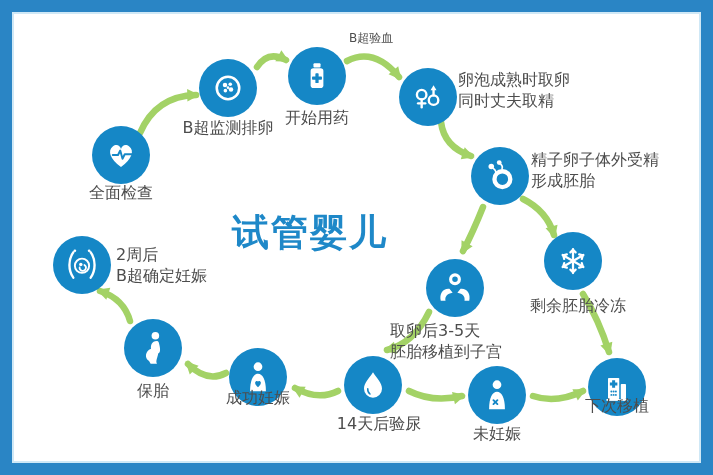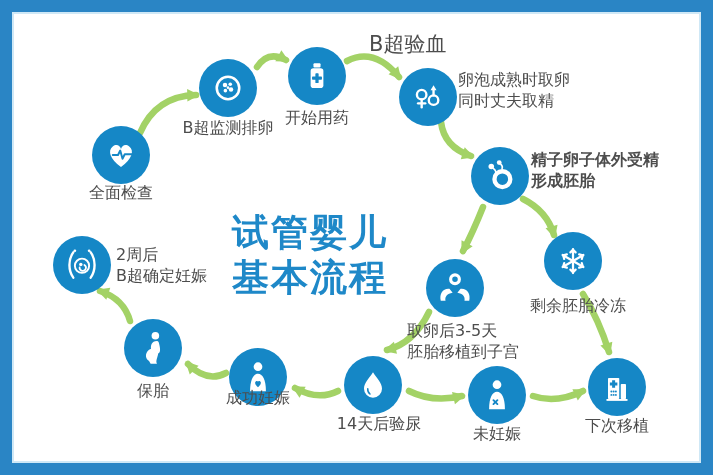--- a/index.html
+++ b/index.html
@@ -6,21 +6,21 @@
   body{font-family:"DejaVu Sans","Liberation Sans",sans-serif;}
   .frame{position:relative;width:713px;height:475px;background:#ffffff;overflow:hidden;
          box-shadow:inset 0 0 0 12px var(--border-blue,#2a85c5), inset 0 0 0 14px var(--inner-line,#cfe8f6);}
   #edge-layer{position:absolute;left:0;top:0;pointer-events:none;}
   .node{position:absolute;width:58px;height:58px;border-radius:50%;
         background:var(--node-blue,#1587c6);display:flex;align-items:center;justify-content:center;}
   .node svg{display:block;}
   .nlabel{position:absolute;font-size:16px;line-height:20px;color:#4d4d4d;white-space:pre-line;}
   .nlabel.center{text-align:center;width:180px;}
   .nlabel.left{text-align:left;line-height:21px;}
-  .edge-label{position:absolute;font-size:21px;color:#4d4d4d;margin-left:20px;}
+  .edge-label{position:absolute;font-size:12px;color:#4d4d4d;}
   .title{position:absolute;left:218px;top:162px;width:184px;text-align:center;
          color:var(--title-blue,#1e88c8);font-weight:bold;margin-top:48px;}
   .title .t1,.title .t2{font-size:37px;line-height:45px;letter-spacing:2px;}
   .title .t3{font-size:41px;line-height:48px;letter-spacing:3px;}
 </style>
 </head>
 <body>
 
 <div class="frame">
   <svg id="edge-layer" width="713" height="475">
@@ -38,21 +38,20 @@
       <path d="M583 294 Q599 320 609 352" fill="none" stroke="#a3d266" stroke-width="6.5" stroke-linecap="round" marker-end="url(#ah)"></path>
       <path d="M429 312 Q414 343 387 350" fill="none" stroke="#a3d266" stroke-width="6.5" stroke-linecap="round" marker-end="url(#ah)"></path>
       <path d="M338 391 Q318 401 295 388" fill="none" stroke="#a3d266" stroke-width="6.5" stroke-linecap="round" marker-end="url(#ah)"></path>
       <path d="M409 391 Q433 403 462 396" fill="none" stroke="#a3d266" stroke-width="6.5" stroke-linecap="round" marker-end="url(#ah)"></path>
       <path d="M533 396 Q556 404 583 391" fill="none" stroke="#a3d266" stroke-width="6.5" stroke-linecap="round" marker-end="url(#ah)"></path>
       <path d="M226 373 Q207 383 188 364" fill="none" stroke="#a3d266" stroke-width="6.5" stroke-linecap="round" marker-end="url(#ah)"></path>
       <path d="M130 321 Q124 299 100 291" fill="none" stroke="#a3d266" stroke-width="6.5" stroke-linecap="round" marker-end="url(#ah)"></path>
     </svg>
   <div class="title">
     <div class="t1">试管婴儿</div>
-    <div class="t2">基本流程</div>
   </div>
   <div id="diagram">
       <div class="edge-label" style="left: 349px; top: 30px;">B超验血</div>
       <div class="node" style="left: 92px; top: 126px;">
         <span>
           <svg width="36" height="36" viewBox="0 0 48 48">
             <path d="M24 40 C9 29 6 18 13 12.5 C18.5 8.5 23 12 24 16 C25 12 29.5 8.5 35 12.5 C42 18 39 29 24 40 Z" fill="#fff"></path>
             <polyline points="13 24 20 24 23 18 26 29 29 23 40 23" fill="none" stroke="#1587c6" stroke-width="2.6" stroke-linecap="round" stroke-linejoin="round"></polyline>
           </svg>
         </span>
@@ -102,21 +101,21 @@
         <span>
           <svg width="38" height="38" viewBox="0 0 48 48">
             <circle cx="27" cy="28" r="10" fill="none" stroke="#fff" stroke-width="5.5"></circle>
             <circle cx="13" cy="12" r="3.5" fill="#fff"></circle>
             <path d="M15.5 14.5 Q20 18 18.5 22" stroke="#fff" stroke-width="2" fill="none" stroke-linecap="round"></path>
             <circle cx="23" cy="7" r="3" fill="#fff"></circle>
             <path d="M25 9 Q28 12 26.5 15" stroke="#fff" stroke-width="2" fill="none" stroke-linecap="round"></path>
           </svg>
         </span>
       </div>
-      <div class="nlabel left" style="left: 531px; top: 149px; font-weight: bold;">精子卵子体外受精
+      <div class="nlabel left" style="left: 531px; top: 149px;">精子卵子体外受精
 形成胚胎</div>
       <div class="node" style="left: 544px; top: 232px;">
         <span>
           <svg width="36" height="36" viewBox="0 0 48 48">
             <g stroke="#fff" stroke-width="3" fill="none" stroke-linecap="round" stroke-linejoin="round">
               <g>
                 <line x1="24" y1="8" x2="24" y2="40"></line>
                 <path d="M20.5 12.5 L24 9 L27.5 12.5"></path>
                 <path d="M20.5 35.5 L24 39 L27.5 35.5"></path>
               </g>
@@ -137,21 +136,21 @@
       <div class="nlabel center" style="left: 488px; top: 296px;">剩余胚胎冷冻</div>
       <div class="node" style="left: 426px; top: 259px;">
         <span>
           <svg width="38" height="38" viewBox="0 0 48 48">
             <circle cx="24" cy="13" r="5.5" fill="none" stroke="#fff" stroke-width="4"></circle>
             <path d="M6 40 C4 31 9 24 17 25 L21 30 C14 31 11 35 12 40 Z" fill="#fff"></path>
             <path d="M42 40 C44 31 39 24 31 25 L27 30 C34 31 37 35 36 40 Z" fill="#fff"></path>
           </svg>
         </span>
       </div>
-      <div class="nlabel left" style="left: 407px; top: 320px;">取卵后3-5天
+      <div class="nlabel left" style="left: 390px; top: 320px;">取卵后3-5天
 胚胎移植到子宫</div>
       <div class="node" style="left: 344px; top: 356px;">
         <span>
           <svg width="36" height="36" viewBox="0 0 48 48">
             <path d="M24 7 C29 15 36 21 36 29 A12 12 0 1 1 12 29 C12 21 19 15 24 7 Z" fill="#fff"></path>
             <path d="M17 29 A8 8 0 0 0 20 36" stroke="#1587c6" stroke-width="2" fill="none" stroke-linecap="round"></path>
           </svg>
         </span>
       </div>
       <div class="nlabel center" style="left: 289px; top: 414px;">14天后验尿</div>
@@ -180,21 +179,21 @@
               <circle cx="16.5" cy="30" r="1.3"></circle>
               <circle cx="19.5" cy="30" r="1.3"></circle>
               <circle cx="22.5" cy="30" r="1.3"></circle>
               <circle cx="16.5" cy="34.5" r="1.3"></circle>
               <circle cx="19.5" cy="34.5" r="1.3"></circle>
               <circle cx="22.5" cy="34.5" r="1.3"></circle>
             </g>
           </svg>
         </span>
       </div>
-      <div class="nlabel center" style="left: 527px; top: 416px;">下次移植</div>
+      <div class="nlabel center" style="left: 527px; top: 396px;">下次移植</div>
       <div class="node" style="left: 229px; top: 348px;">
         <span>
           <svg width="38" height="38" viewBox="0 0 48 48">
             <circle cx="24" cy="11" r="5.5" fill="#fff"></circle>
             <path d="M14 42 C14 28 18 20 24 20 C30 20 34 28 34 42 Z" fill="#fff"></path>
             <path d="M24 37 C20 33.5 19.5 30.5 21.5 29.3 C23 28.5 24 29.5 24 30.5 C24 29.5 25 28.5 26.5 29.3 C28.5 30.5 28 33.5 24 37 Z" fill="#1587c6"></path>
           </svg>
         </span>
       </div>
       <div class="nlabel center" style="left: 168px; top: 388px;">成功妊娠</div>

